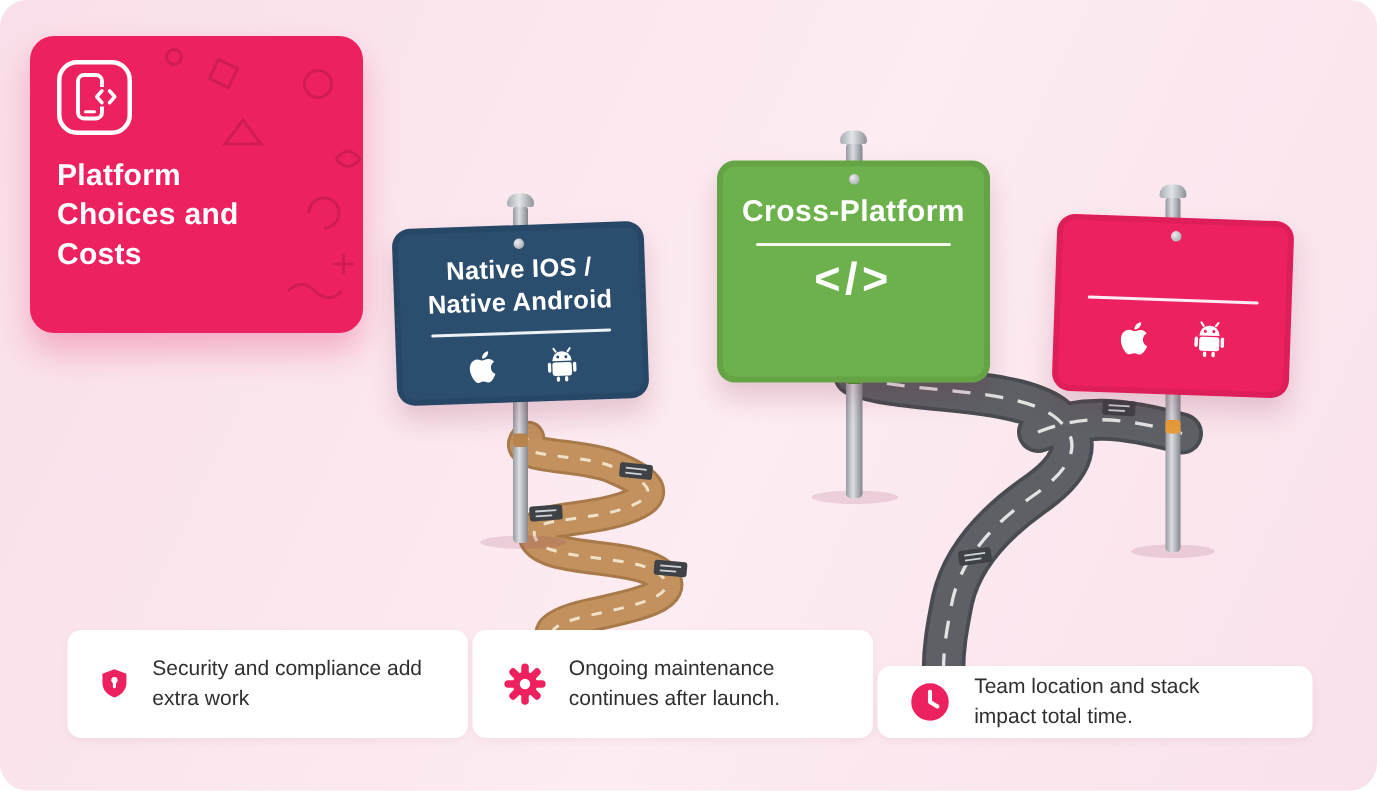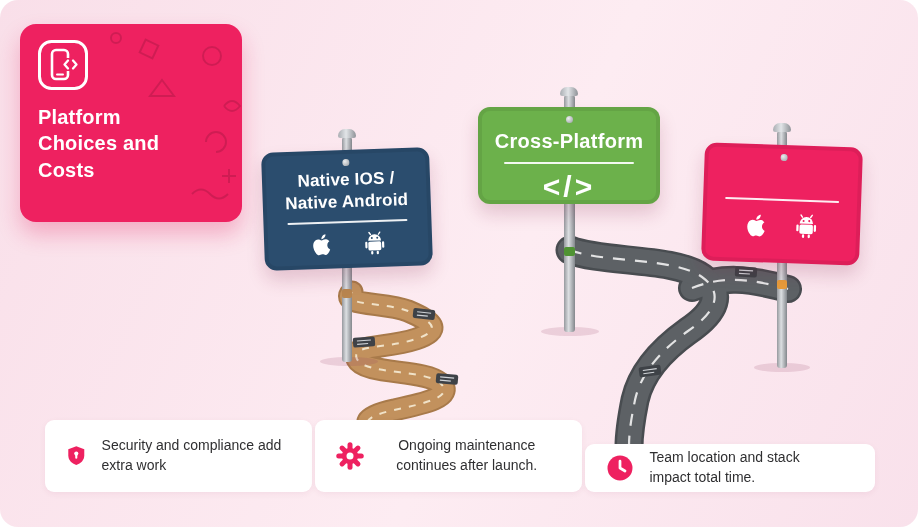--- a/index.html
+++ b/index.html
@@ -23,21 +23,21 @@
   .screw { width:7px; height:7px; border-radius:50%; margin:9px auto 0;
            background:radial-gradient(circle at 35% 35%, #eceef0, #989ca1); }
   .divider { height:2px; background:rgba(255,255,255,.92); border-radius:1px; }
   .icons-row { display:flex; justify-content:center; align-items:center; }
 
   .sign-navy  { left:263px; top:150px; width:168px; height:118px; background:#2b4d6e; transform:rotate(-2deg); }
   .sign-navy .sign-title { font-size:17px; font-weight:bold; line-height:1.28; margin-top:3px; letter-spacing:.2px; }
   .sign-navy .divider { margin:8px 24px 9px; }
   .sign-navy .icons-row { gap:28px; }
 
-  .sign-green { left:478px; top:107px; width:182px; height:97px; background:#6cb14b; }
+  .sign-green { left:478px; top:107px; width:182px; height:148px; background:#6cb14b; }
   .sign-green .sign-title { font-size:20px; font-weight:bold; margin-top:7px; letter-spacing:.3px; }
   .sign-green .divider { margin:9px 26px 6px; }
   .code-symbol { font-size:30px; font-weight:bold; letter-spacing:3px; }
 
   .sign-pink  { left:703px; top:145px; width:158px; height:118px; background:#ee2160; transform:rotate(2deg); }
   .sign-pink .spacer { height:38px; }
   .sign-pink .divider { margin:0 22px 12px; }
   .sign-pink .icons-row { gap:24px; }
 
   
@@ -49,21 +49,21 @@
   .header-title { position:absolute; left:18px; top:80px; width:152px; font-size:20px; font-weight:bold;
                   line-height:1.32; letter-spacing:.2px; }
 
   
   .footer { position:absolute; left:45px; top:420px; width:830px; height:72px; z-index:5; display:flex; gap:3px; }
   .fcard { background:#ffffff; border-radius:9px; flex:1; display:flex; align-items:center; gap:14px;
            padding:0 24px 0 20px; box-shadow:0 2px 6px rgba(120,20,60,.06); }
   .fcard:last-child { flex:1.1;margin-top:24px; }
   .ftext { font-size:14px; color:#2f2f31; line-height:1.4; }
   .fcard:nth-child(1) .ftext { max-width:205px; }
-  .fcard:nth-child(2) .ftext { max-width:175px;text-align:center; }
+  .fcard:nth-child(2) .ftext { max-width:175px; }
   .fcard:nth-child(3) .ftext { max-width:185px; }
 </style>
 </head>
 <body>
 
 <div class="scene">
 
   <svg class="roads" width="918" height="527" viewBox="0 0 918 527">
 
     <g>

